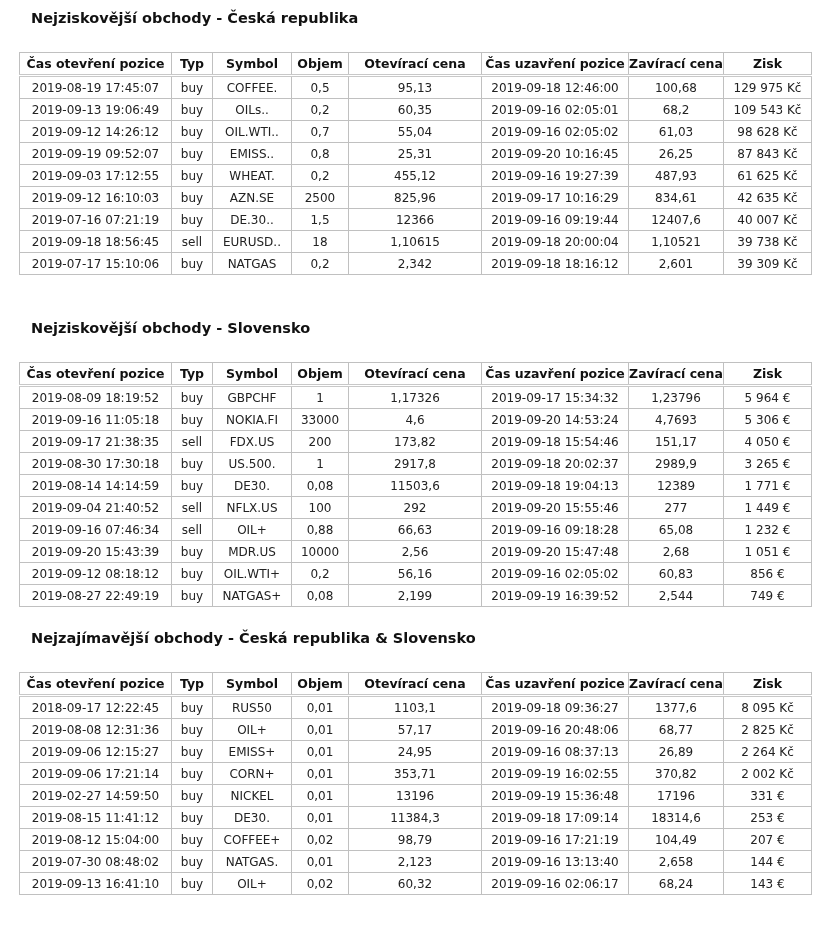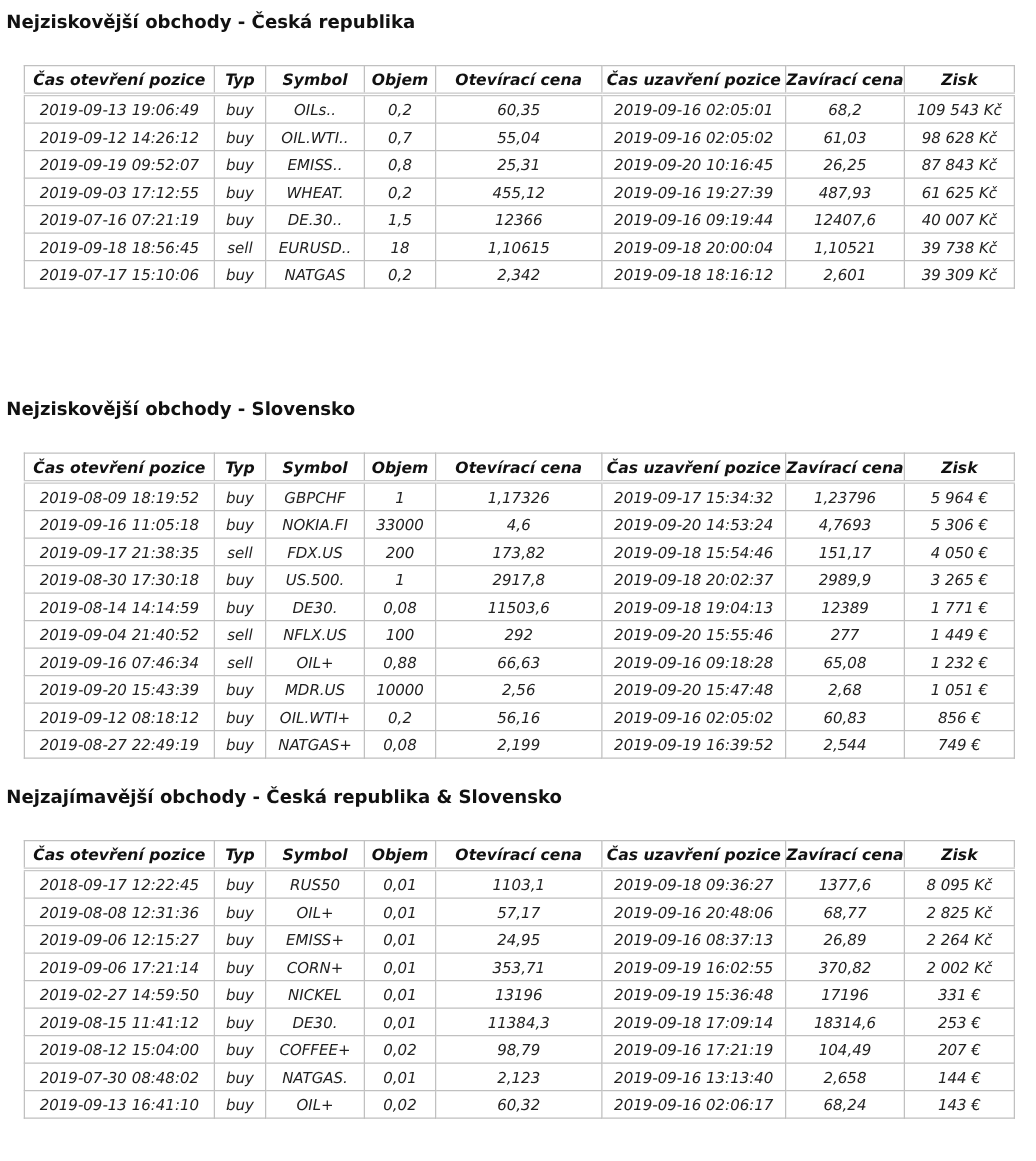--- a/index.html
+++ b/index.html
@@ -4,31 +4,30 @@
 <style>
   html, body { margin: 0; padding: 0; background: #ffffff; }
   body {
     width: 829px; height: 929px; overflow: hidden;
     font-family: "DejaVu Sans", sans-serif;
     color: #1a1a1a;
     position: relative;
   }
   .section { position: absolute; left: 0; width: 829px; }
   .section-title {
-    position: absolute; left: 5px; top: 0;
+    position: absolute; left: 31px; top: 0;
     margin: 0; font-size: 14.5px; font-weight: bold; color: #111;
     letter-spacing: 0;
   }
   table.trades {
     position: absolute; left: 19px; top: 42px;
     border-collapse: collapse;
     width: 792px;
     table-layout: fixed;
     font-size: 12px;
-    font-style: italic;
   }
   table.trades th, table.trades td {
     border: 1px solid #c0c0c0;
     text-align: center;
     padding: 0;
     white-space: nowrap;
     overflow: hidden;
   }
   table.trades th {
     font-weight: bold; height: 21px; font-size: 12.5px; color: #111;
@@ -62,20 +61,30 @@
           <th>Symbol</th>
           <th>Objem</th>
           <th>Otevírací cena</th>
           <th>Čas uzavření pozice</th>
           <th>Zavírací cena</th>
           <th>Zisk</th>
         </tr>
       </thead>
     <tbody>
         <tr>
+          <td>2019-08-19 17:45:07</td>
+          <td>buy</td>
+          <td>COFFEE.</td>
+          <td>0,5</td>
+          <td>95,13</td>
+          <td>2019-09-18 12:46:00</td>
+          <td>100,68</td>
+          <td>129 975 Kč</td>
+        </tr>
+        <tr>
           <td>2019-09-13 19:06:49</td>
           <td>buy</td>
           <td>OILs..</td>
           <td>0,2</td>
           <td>60,35</td>
           <td>2019-09-16 02:05:01</td>
           <td>68,2</td>
           <td>109 543 Kč</td>
         </tr>
         <tr>
@@ -100,20 +109,30 @@
         </tr>
         <tr>
           <td>2019-09-03 17:12:55</td>
           <td>buy</td>
           <td>WHEAT.</td>
           <td>0,2</td>
           <td>455,12</td>
           <td>2019-09-16 19:27:39</td>
           <td>487,93</td>
           <td>61 625 Kč</td>
+        </tr>
+        <tr>
+          <td>2019-09-12 16:10:03</td>
+          <td>buy</td>
+          <td>AZN.SE</td>
+          <td>2500</td>
+          <td>825,96</td>
+          <td>2019-09-17 10:16:29</td>
+          <td>834,61</td>
+          <td>42 635 Kč</td>
         </tr>
         <tr>
           <td>2019-07-16 07:21:19</td>
           <td>buy</td>
           <td>DE.30..</td>
           <td>1,5</td>
           <td>12366</td>
           <td>2019-09-16 09:19:44</td>
           <td>12407,6</td>
           <td>40 007 Kč</td>

